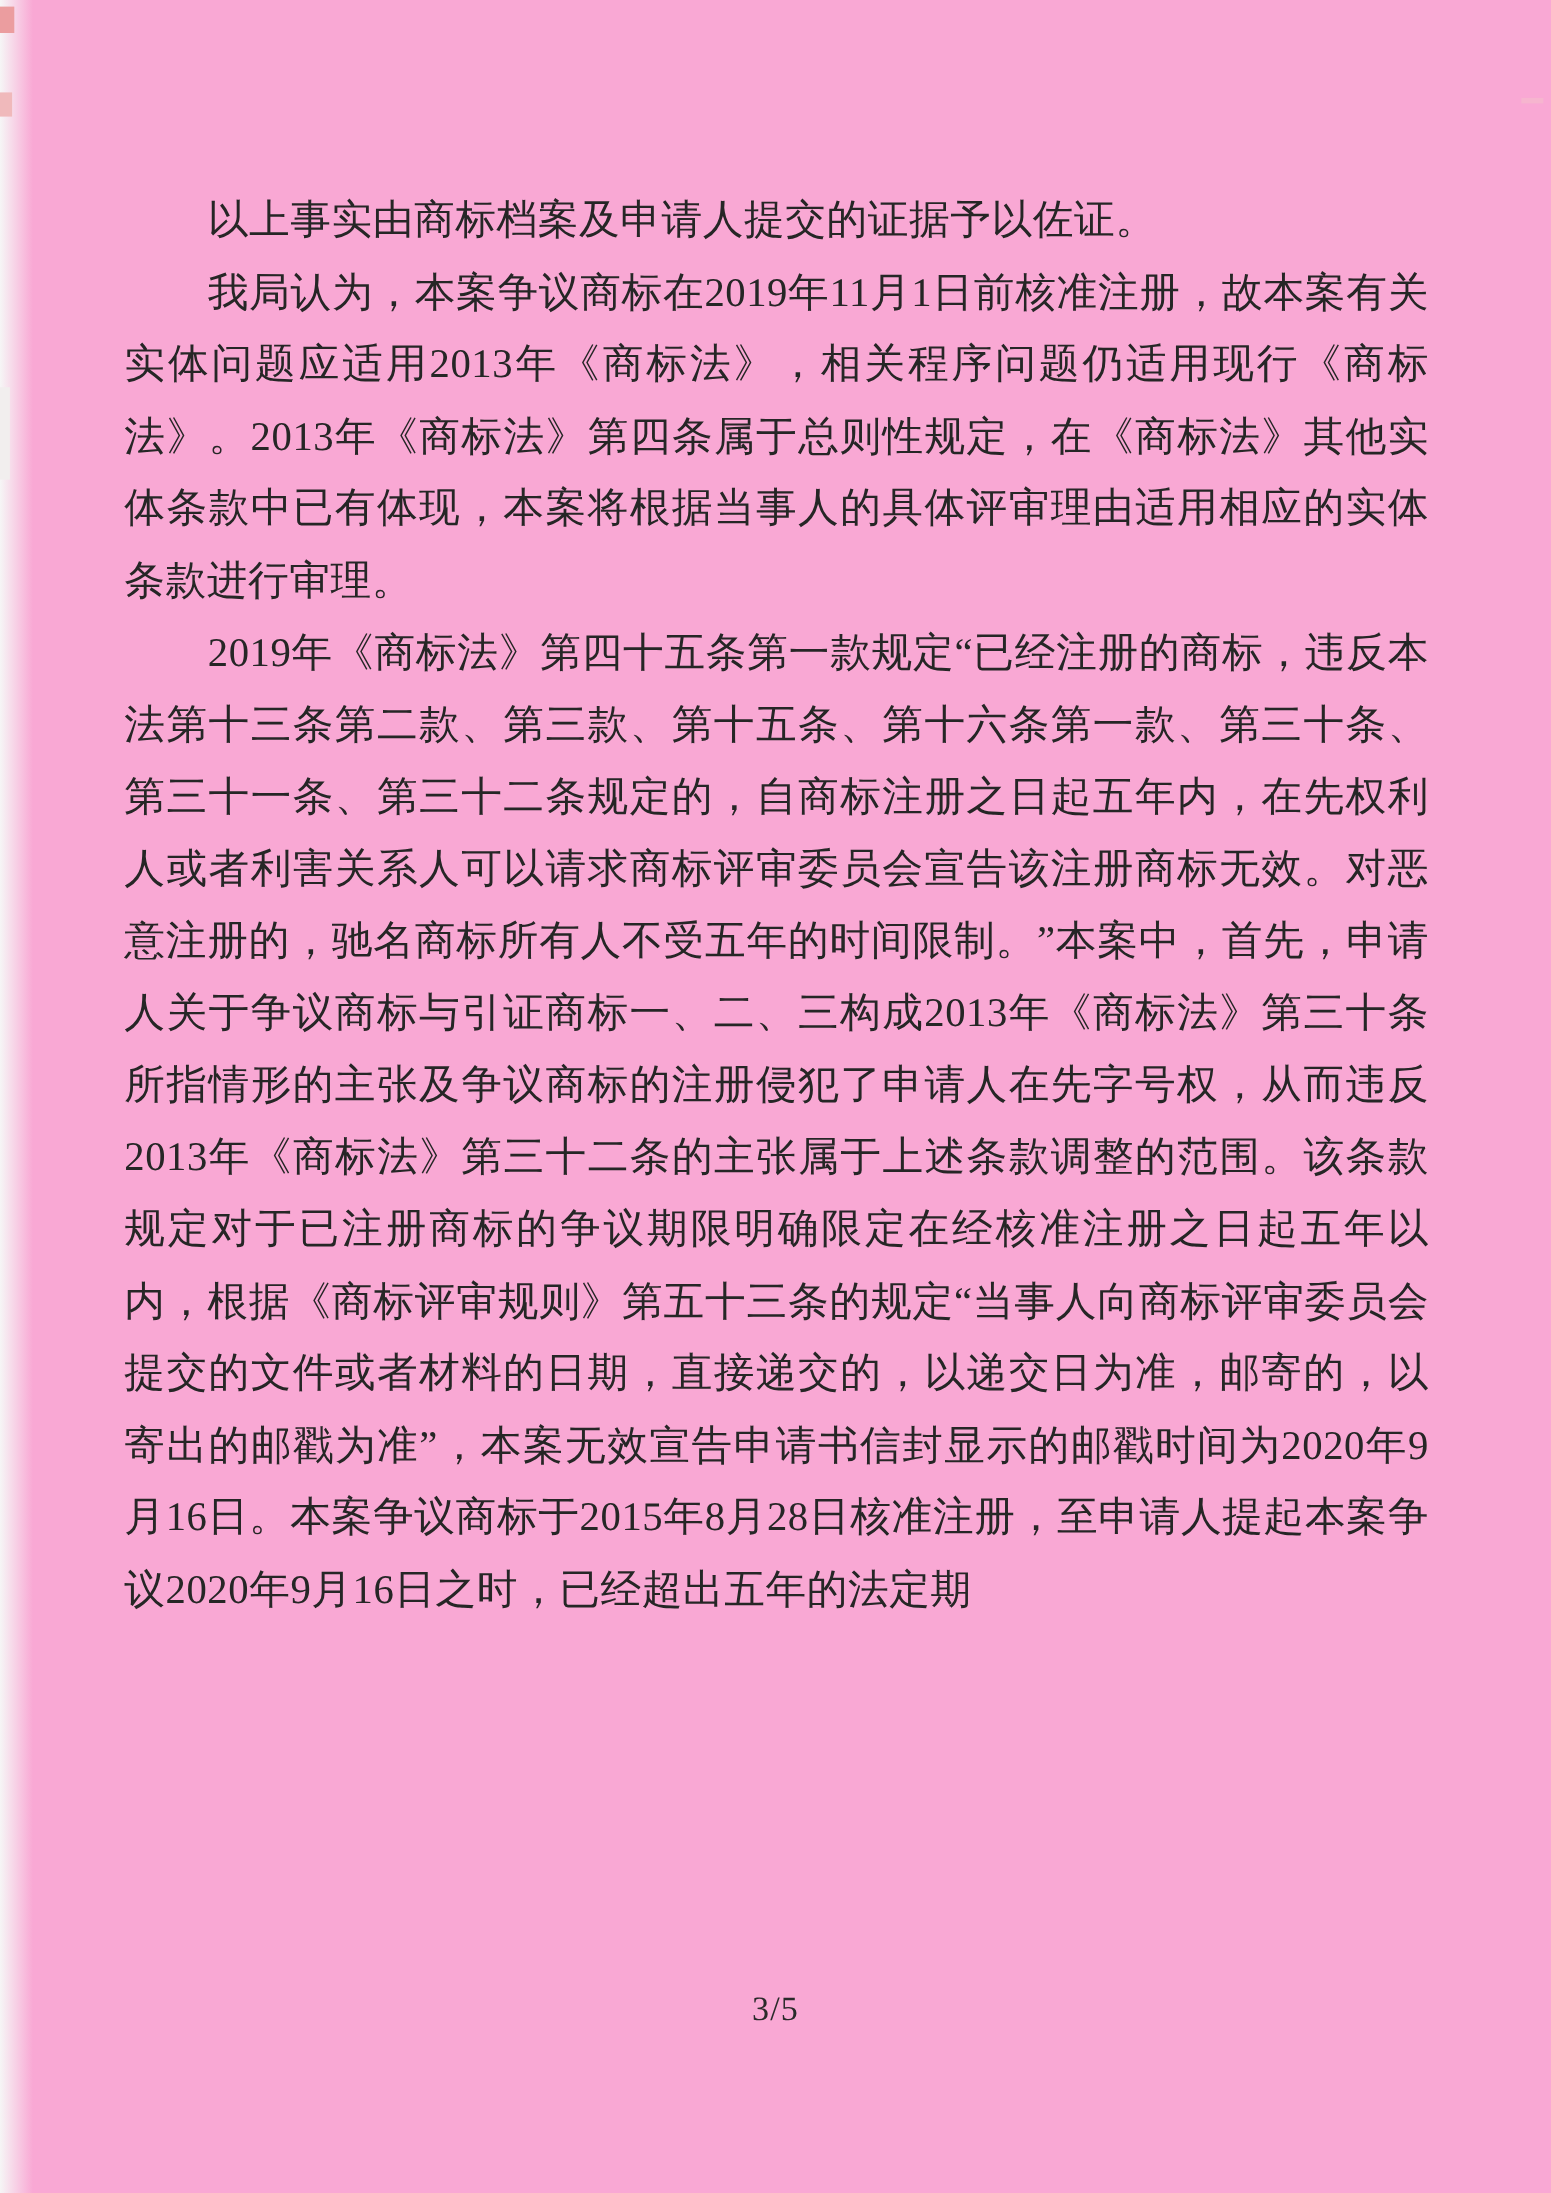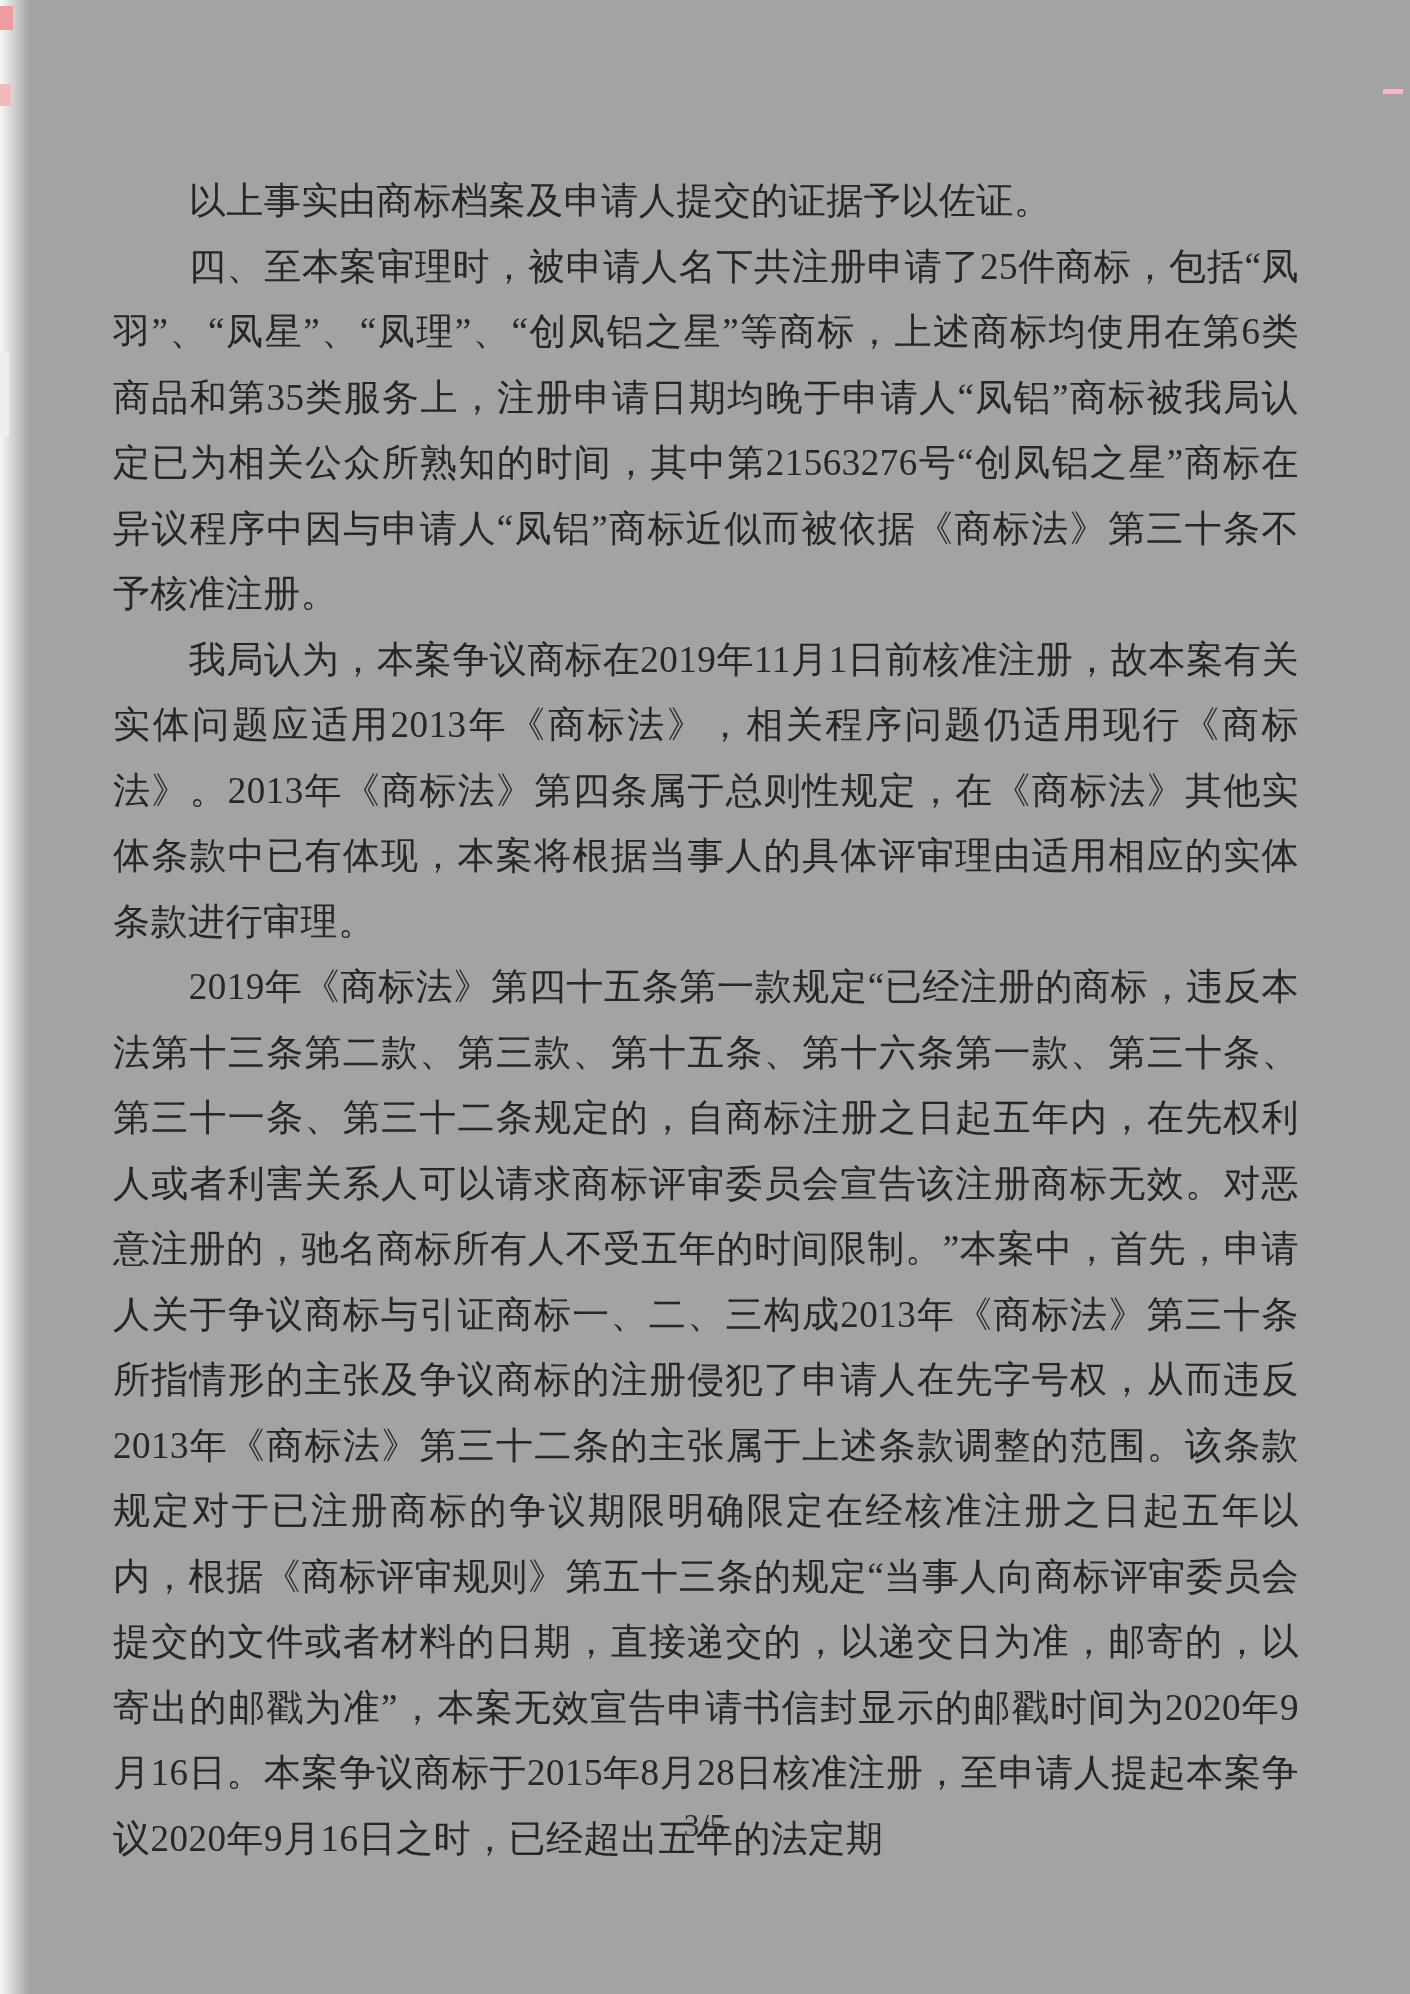--- a/index.html
+++ b/index.html
@@ -4,21 +4,21 @@
 <style>
   html, body {
     margin: 0;
     padding: 0;
     background: #ffffff;
   }
   .page {
     position: relative;
     width: 1410px;
     height: 1994px;
-    background: #a3a3a3;
+    background: #f9a8d4;
     overflow: hidden;
     font-family: "Liberation Serif", "DejaVu Serif", serif;
   }
   
   .scan-edge {
     position: absolute;
     left: 0; top: 0;
     width: 30px; height: 100%;
     background: linear-gradient(to right, #f6f6f6, rgba(255,255,255,0));
   }
@@ -82,20 +82,19 @@
 <div class="page">
 
   <div class="scan-edge"></div>
   <div class="scan-mark-1"></div>
   <div class="scan-mark-2"></div>
   <div class="scan-mark-3"></div>
   <div class="scan-dash"></div>
 
   <div class="body-text">
     <p>以上事实由商标档案及申请人提交的证据予以佐证。</p>
-    <p>四、至本案审理时，被申请人名下共注册申请了25件商标，包括“凤羽”、“凤星”、“凤理”、“创凤铝之星”等商标，上述商标均使用在第6类商品和第35类服务上，注册申请日期均晚于申请人“凤铝”商标被我局认定已为相关公众所熟知的时间，其中第21563276号“创凤铝之星”商标在异议程序中因与申请人“凤铝”商标近似而被依据《商标法》第三十条不予核准注册。</p>
     <p>我局认为，本案争议商标在2019年11月1日前核准注册，故本案有关实体问题应适用2013年《商标法》，相关程序问题仍适用现行《商标法》。2013年《商标法》第四条属于总则性规定，在《商标法》其他实体条款中已有体现，本案将根据当事人的具体评审理由适用相应的实体条款进行审理。</p>
     <p>2019年《商标法》第四十五条第一款规定“已经注册的商标，违反本法第十三条第二款、第三款、第十五条、第十六条第一款、第三十条、第三十一条、第三十二条规定的，自商标注册之日起五年内，在先权利人或者利害关系人可以请求商标评审委员会宣告该注册商标无效。对恶意注册的，驰名商标所有人不受五年的时间限制。”本案中，首先，申请人关于争议商标与引证商标一、二、三构成2013年《商标法》第三十条所指情形的主张及争议商标的注册侵犯了申请人在先字号权，从而违反2013年《商标法》第三十二条的主张属于上述条款调整的范围。该条款规定对于已注册商标的争议期限明确限定在经核准注册之日起五年以内，根据《商标评审规则》第五十三条的规定“当事人向商标评审委员会提交的文件或者材料的日期，直接递交的，以递交日为准，邮寄的，以寄出的邮戳为准”，本案无效宣告申请书信封显示的邮戳时间为2020年9月16日。本案争议商标于2015年8月28日核准注册，至申请人提起本案争议2020年9月16日之时，已经超出五年的法定期</p>
   </div>
 
   <div class="page-number">3/5</div>
 
 </div>
 
 </body></html>

